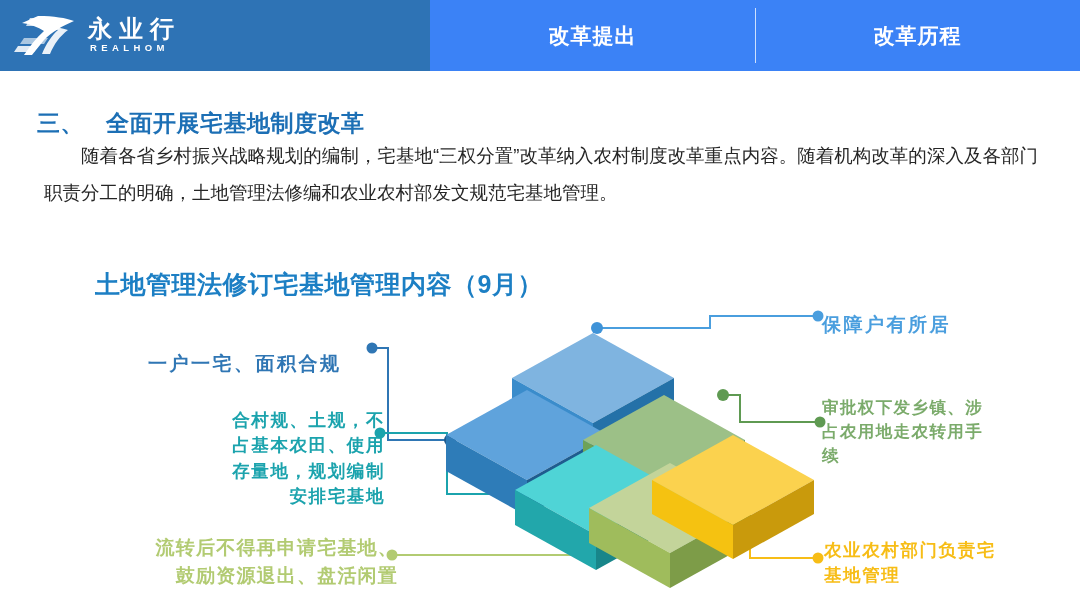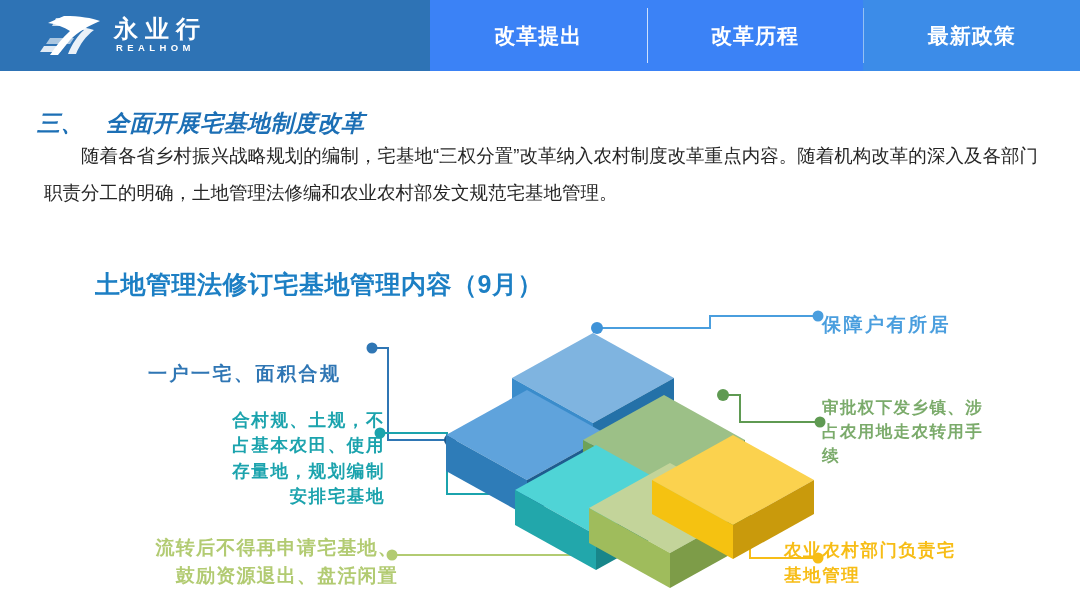--- a/index.html
+++ b/index.html
@@ -10,21 +10,21 @@
     overflow: hidden;
   }
   #page { position: relative; width: 1080px; height: 608px; background:#fff; }
 
   
   .header {
     position: absolute; left:0; top:0; width:1080px; height:71px;
     background:#2e73b5; display:flex; align-items:stretch;
   }
   .logo-zone {
-    width:430px; display:flex; align-items:center; padding-left:40px; gap:12px;
+    width:430px; display:flex; align-items:center; padding-left:14px; gap:12px;
   }
   .logo-mark { width:62px; height:44px; flex:none; }
   .logo-text { display:flex; flex-direction:column; justify-content:center; }
   .logo-cn {
     font-family:"Liberation Serif","DejaVu Serif",serif;
     color:#fff; font-size:24px; font-weight:bold; letter-spacing:7px;
     line-height:1.05; white-space:nowrap;
   }
   .logo-en {
     color:#fff; font-size:9.5px; font-weight:bold;
@@ -41,21 +41,20 @@
     width:1px; background:rgba(255,255,255,.75);
   }
   .tab.active { background:#3c8ce8; }
   .tab.active::before { background:rgba(255,255,255,.45); }
 
   
   .sec-head {
     position:absolute; left:37px; top:108px;
     color:#1c6fb5; font-size:23px; font-weight:bold; letter-spacing:.5px;
     white-space:nowrap;
-    font-style:italic;
   }
   .sec-head .num { margin-right:22px; }
 
   
   .body-par {
     position:absolute; left:44px; top:137px; width:994px;
     color:#262626; font-size:18.5px; line-height:2.0;
     text-align:justify; text-indent:2em;
     font-family:"Liberation Sans","DejaVu Sans",sans-serif;
   }
@@ -68,28 +67,28 @@
   }
 
   
   .stage { position:absolute; left:0; top:300px; width:1024px; height:308px; }
   .stage svg { position:absolute; left:0; top:0; }
 
   
   .lbl { position:absolute; font-weight:bold; white-space:pre; line-height:1.45; }
 
   .l-top-right  { left:822px; top:311px; font-size:19px; color:#4a9ede; letter-spacing:2.5px; }
-  .l-top-left   { left:148px; top:350px; font-size:19px; color:#2f76b4; letter-spacing:2.5px;margin-top:10px; }
+  .l-top-left   { left:148px; top:350px; font-size:19px; color:#2f76b4; letter-spacing:2.5px; }
   .l-mid-left   { left:170px;  top:408px; width:215px; font-size:17.5px; color:#1ba3ad;
                   letter-spacing:1.6px; text-align:right; }
   .l-mid-right  { left:822px; top:396px; width:205px; font-size:16.5px; color:#7bab6b;
                   letter-spacing:1.4px; text-align:left; }
   .l-bot-left   { left:88px;  top:534px; width:310px; font-size:19px; color:#b2cb72;
                   letter-spacing:1.2px; text-align:right; }
-  .l-bot-right  { left:784px; top:538px; width:210px; font-size:17.5px; color:#f7bd16;
+  .l-bot-right  { left:824px; top:538px; width:210px; font-size:17.5px; color:#f7bd16;
                   letter-spacing:1.6px; text-align:left; }
 </style>
 </head>
 <body>
 
 <div id="page">
 
   <div class="header">
 
     <div class="logo-zone">
@@ -108,23 +107,20 @@
       </div>
     </div>
 
     <div class="navtabs">
       <div class="tab">
         <span>改革提出</span>
       </div>
       <div class="tab">
         <span>改革历程</span>
       </div>
-      <div class="tab active">
-        <span>最新政策</span>
-      </div>
     </div>
   </div>
 
   <div class="sec-head">
     <span class="num">三、</span><span>全面开展宅基地制度改革</span>
   </div>
 
   <div class="body-par">随着各省乡村振兴战略规划的编制，宅基地“三权分置”改革纳入农村制度改革重点内容。随着机构改革的深入及各部门职责分工的明确，土地管理法修编和农业农村部发文规范宅基地管理。</div>
 
   <div class="chart-title">土地管理法修订宅基地管理内容（9月）</div>

